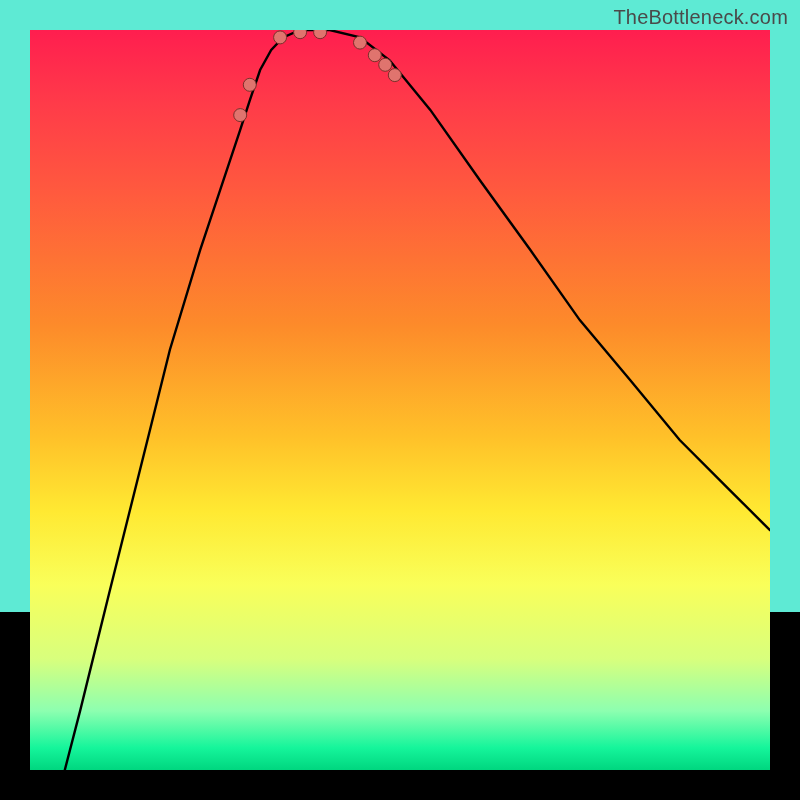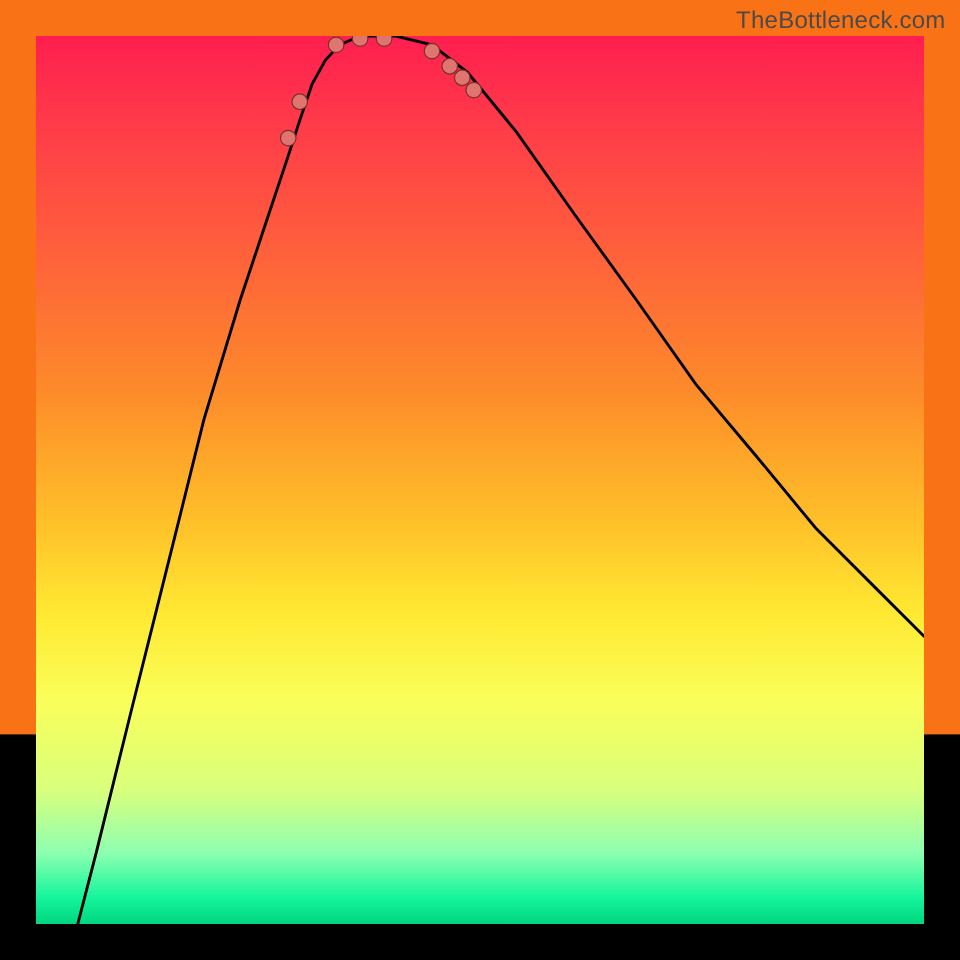--- a/index.html
+++ b/index.html
@@ -9,21 +9,21 @@
     height: 800px;
     background: #000;
     overflow: hidden;
   }
   .frame {
     position: absolute;
     left: 0;
     top: 0;
     width: 800px;
     height: 612px;
-    background: #f97316;
+    background: #5eead4;
   }
   .plot {
     position: absolute;
     left: 30px;
     top: 30px;
     width: 740px;
     height: 740px;
     background: linear-gradient(
       to bottom,
       #ff1e4f 0%,

